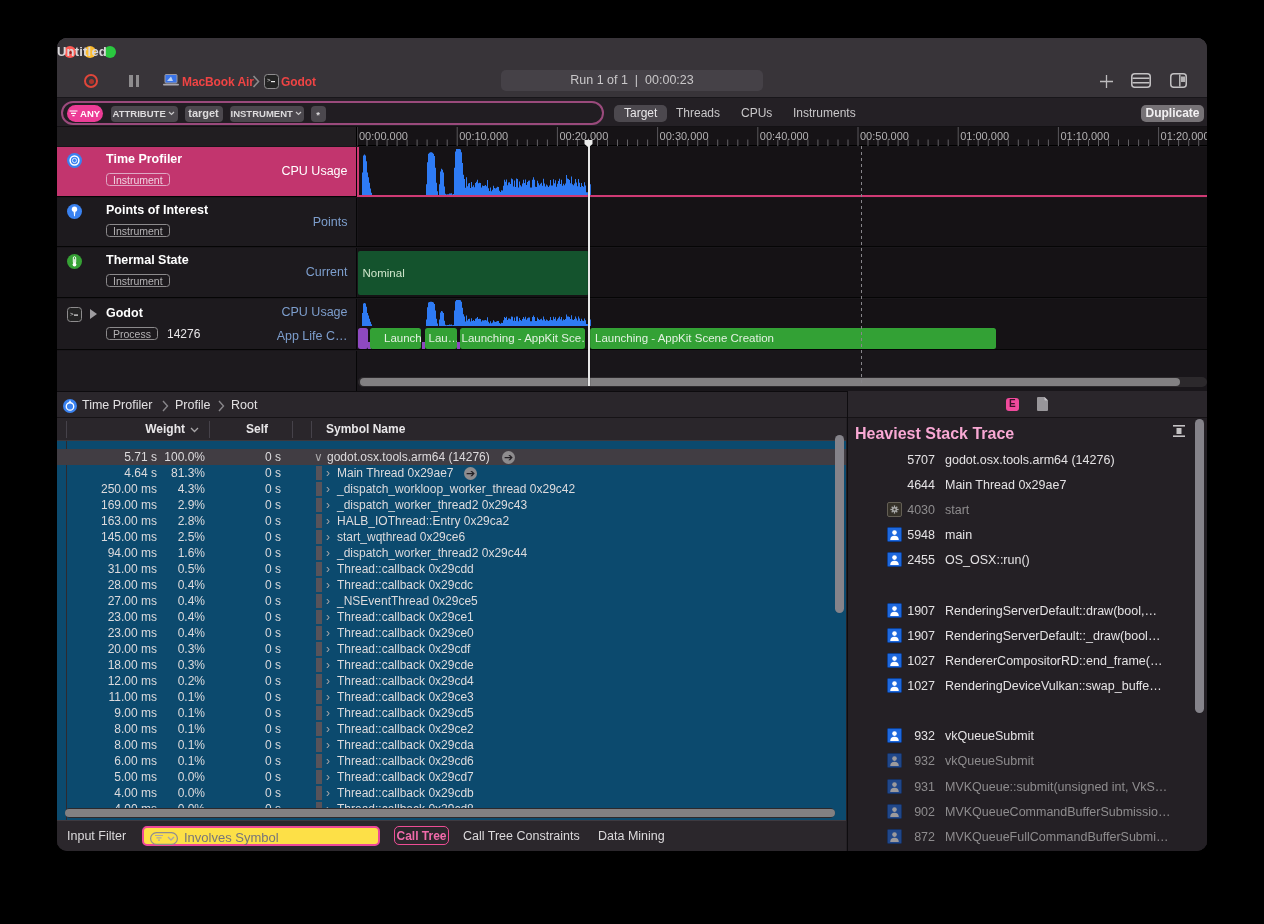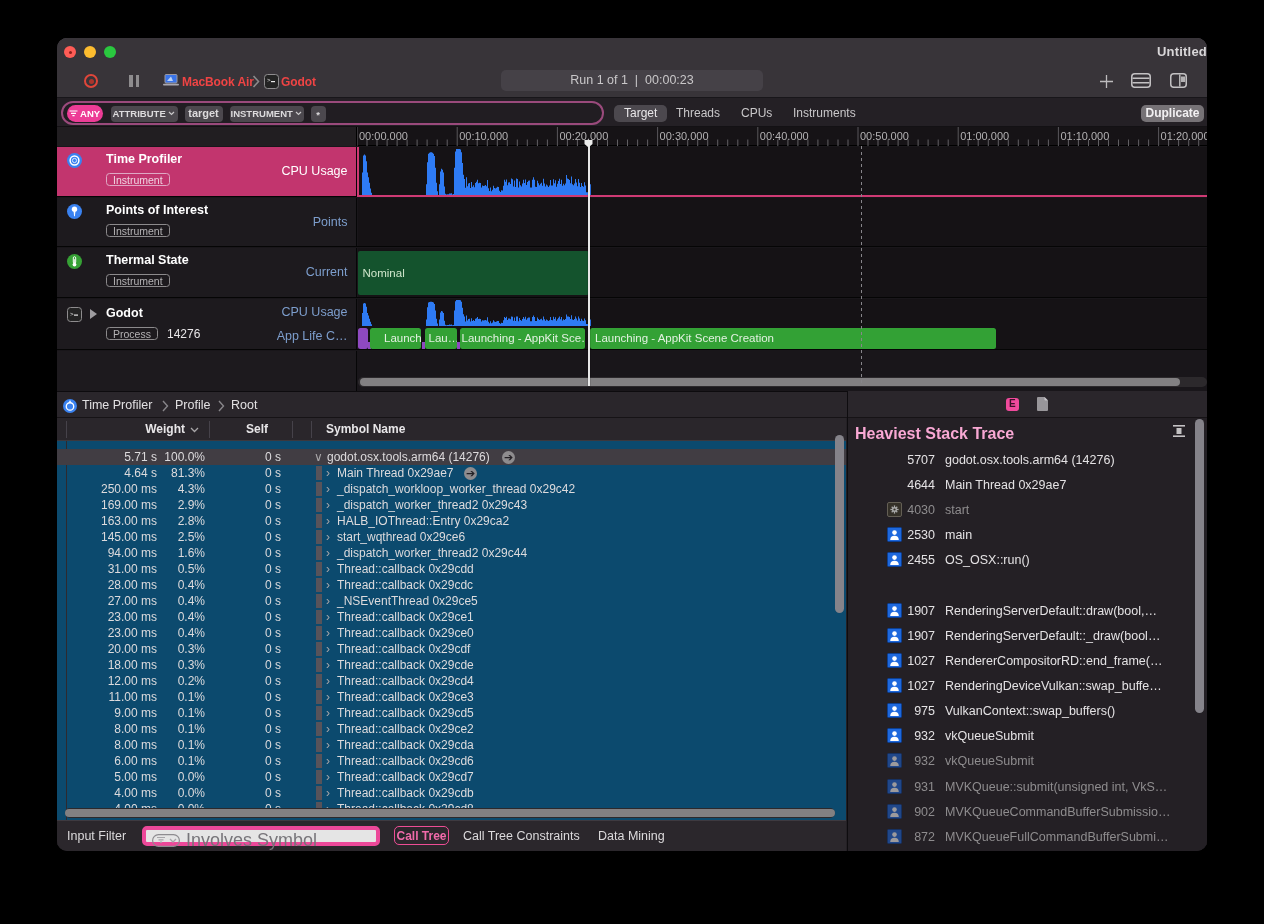--- a/index.html
+++ b/index.html
@@ -5,21 +5,21 @@
 html,body { width:1264px; height:924px; background:#000; overflow:hidden;
   font-family:"Liberation Sans", sans-serif; -webkit-font-smoothing:antialiased; }
 .win { position:absolute; left:57px; top:38px; width:1150px; height:813px;
   background:#242025; border-radius:10px; overflow:hidden;
   box-shadow:0 25px 60px 10px rgba(0,0,0,0.75), inset 0 1px 0 #514d52; }
 .abs { position:absolute; }
 
 
 .titlebar { position:absolute; left:0; top:0; width:100%; height:59px; background:#383439; }
 .tl { position:absolute; top:8px; width:12px; height:12px; border-radius:50%; }
-.title { position:absolute; top:6px; left:0; width:100%; text-align:right; font-size:13px;
+.title { position:absolute; top:6px; left:0; width:100%; text-align:left; font-size:13px;
   font-weight:bold; color:#d9d7d9; letter-spacing:0.2px; }
 .recbtn { position:absolute; left:27px; top:36px; width:14px; height:14px; border-radius:50%;
   border:2px solid #e0463a; }
 .recbtn i { position:absolute; left:2.5px; top:2.5px; width:5px; height:5px; border-radius:50%;
   background:#aa352c; display:block; }
 .pause { position:absolute; left:72px; top:37px; width:10px; height:12px; }
 .pause:before, .pause:after { content:""; position:absolute; top:0; width:3.5px; height:12px;
   background:#8e8c8e; }
 .pause:before { left:0; } .pause:after { right:0; }
 .devtext { position:absolute; top:36.5px; font-size:12px; font-weight:bold; color:#ef4444; letter-spacing:-0.1px; }
@@ -112,22 +112,22 @@
 .strow.dim { color:#8e8c8e; }
 .sicon { position:absolute; left:39px; top:4px; }
 .sicon.dimi { opacity:0.55; }
 .snum { position:absolute; right:259px; top:5px; left:0; text-align:right; }
 .ssym { position:absolute; left:97px; top:5px; }
 
 
 .bottombar { position:absolute; left:0; top:782px; width:789px; height:31px; background:#2b272c;
   border-top:1px solid #3e3a40; }
 .bbtext { position:absolute; top:8px; font-size:12.5px; color:#dcdadc; }
-.bfield { position:absolute; left:85px; top:5px; width:238px; height:20px; background:#e5e5e5; border:4px solid #ec4899;
-  border-radius:5px; color:#77757a; font-size:18px; }
+.bfield { position:absolute; left:85px; top:5px; width:238px; height:20px; background:#fde047; border:2px solid #ec4899;
+  border-radius:5px; color:#77757a; font-size:13px; }
 .ctbtn { position:absolute; left:337px; top:5px; width:55px; height:19px; border:1.5px solid #ed4d95;
   border-radius:5px; color:#f06aaa; font-size:12px; font-weight:bold; text-align:center; line-height:18px; }
 </style></head>
 <body>
 <div class="win">
 
   <div class="titlebar"></div>
   <div class="tl" style="left:7px; background:#ff5c56"></div>
   <div class="tl" style="left:27px; background:#fdbc2f"></div>
   <div class="tl" style="left:47px; background:#2ac83f"></div>
@@ -640,21 +640,21 @@
             </svg></span>
           <span class="snum">4030</span>
           <span class="ssym">start</span>
         </div>
 <div class="strow" style="top:86px">
           <span class="sicon"><svg width="15" height="15" viewBox="0 0 15 15">
               <rect x="0.5" y="0.5" width="14" height="14" rx="1" fill="#1e68dd" stroke="#0c3f92" stroke-width="1"></rect>
               <circle cx="7.5" cy="5.6" r="2.3" fill="#fff"></circle>
               <path d="M3.2 13 Q3.4 8.8 7.5 8.8 Q11.6 8.8 11.8 13 Z" fill="#fff"></path>
             </svg></span>
-          <span class="snum">2530</span>
+          <span class="snum">5948</span>
           <span class="ssym">main</span>
         </div>
 <div class="strow" style="top:111px">
           <span class="sicon"><svg width="15" height="15" viewBox="0 0 15 15">
               <rect x="0.5" y="0.5" width="14" height="14" rx="1" fill="#1e68dd" stroke="#0c3f92" stroke-width="1"></rect>
               <circle cx="7.5" cy="5.6" r="2.3" fill="#fff"></circle>
               <path d="M3.2 13 Q3.4 8.8 7.5 8.8 Q11.6 8.8 11.8 13 Z" fill="#fff"></path>
             </svg></span>
           <span class="snum">2455</span>
           <span class="ssym">OS_OSX::run()</span>
@@ -687,29 +687,20 @@
           <span class="ssym">RendererCompositorRD::end_frame(…</span>
         </div>
 <div class="strow" style="top:237px">
           <span class="sicon"><svg width="15" height="15" viewBox="0 0 15 15">
               <rect x="0.5" y="0.5" width="14" height="14" rx="1" fill="#1e68dd" stroke="#0c3f92" stroke-width="1"></rect>
               <circle cx="7.5" cy="5.6" r="2.3" fill="#fff"></circle>
               <path d="M3.2 13 Q3.4 8.8 7.5 8.8 Q11.6 8.8 11.8 13 Z" fill="#fff"></path>
             </svg></span>
           <span class="snum">1027</span>
           <span class="ssym">RenderingDeviceVulkan::swap_buffe…</span>
-        </div>
-<div class="strow" style="top:262px">
-          <span class="sicon"><svg width="15" height="15" viewBox="0 0 15 15">
-              <rect x="0.5" y="0.5" width="14" height="14" rx="1" fill="#1e68dd" stroke="#0c3f92" stroke-width="1"></rect>
-              <circle cx="7.5" cy="5.6" r="2.3" fill="#fff"></circle>
-              <path d="M3.2 13 Q3.4 8.8 7.5 8.8 Q11.6 8.8 11.8 13 Z" fill="#fff"></path>
-            </svg></span>
-          <span class="snum">975</span>
-          <span class="ssym">VulkanContext::swap_buffers()</span>
         </div>
 <div class="strow" style="top:287px">
           <span class="sicon"><svg width="15" height="15" viewBox="0 0 15 15">
               <rect x="0.5" y="0.5" width="14" height="14" rx="1" fill="#1e68dd" stroke="#0c3f92" stroke-width="1"></rect>
               <circle cx="7.5" cy="5.6" r="2.3" fill="#fff"></circle>
               <path d="M3.2 13 Q3.4 8.8 7.5 8.8 Q11.6 8.8 11.8 13 Z" fill="#fff"></path>
             </svg></span>
           <span class="snum">932</span>
           <span class="ssym">vkQueueSubmit</span>
         </div>

